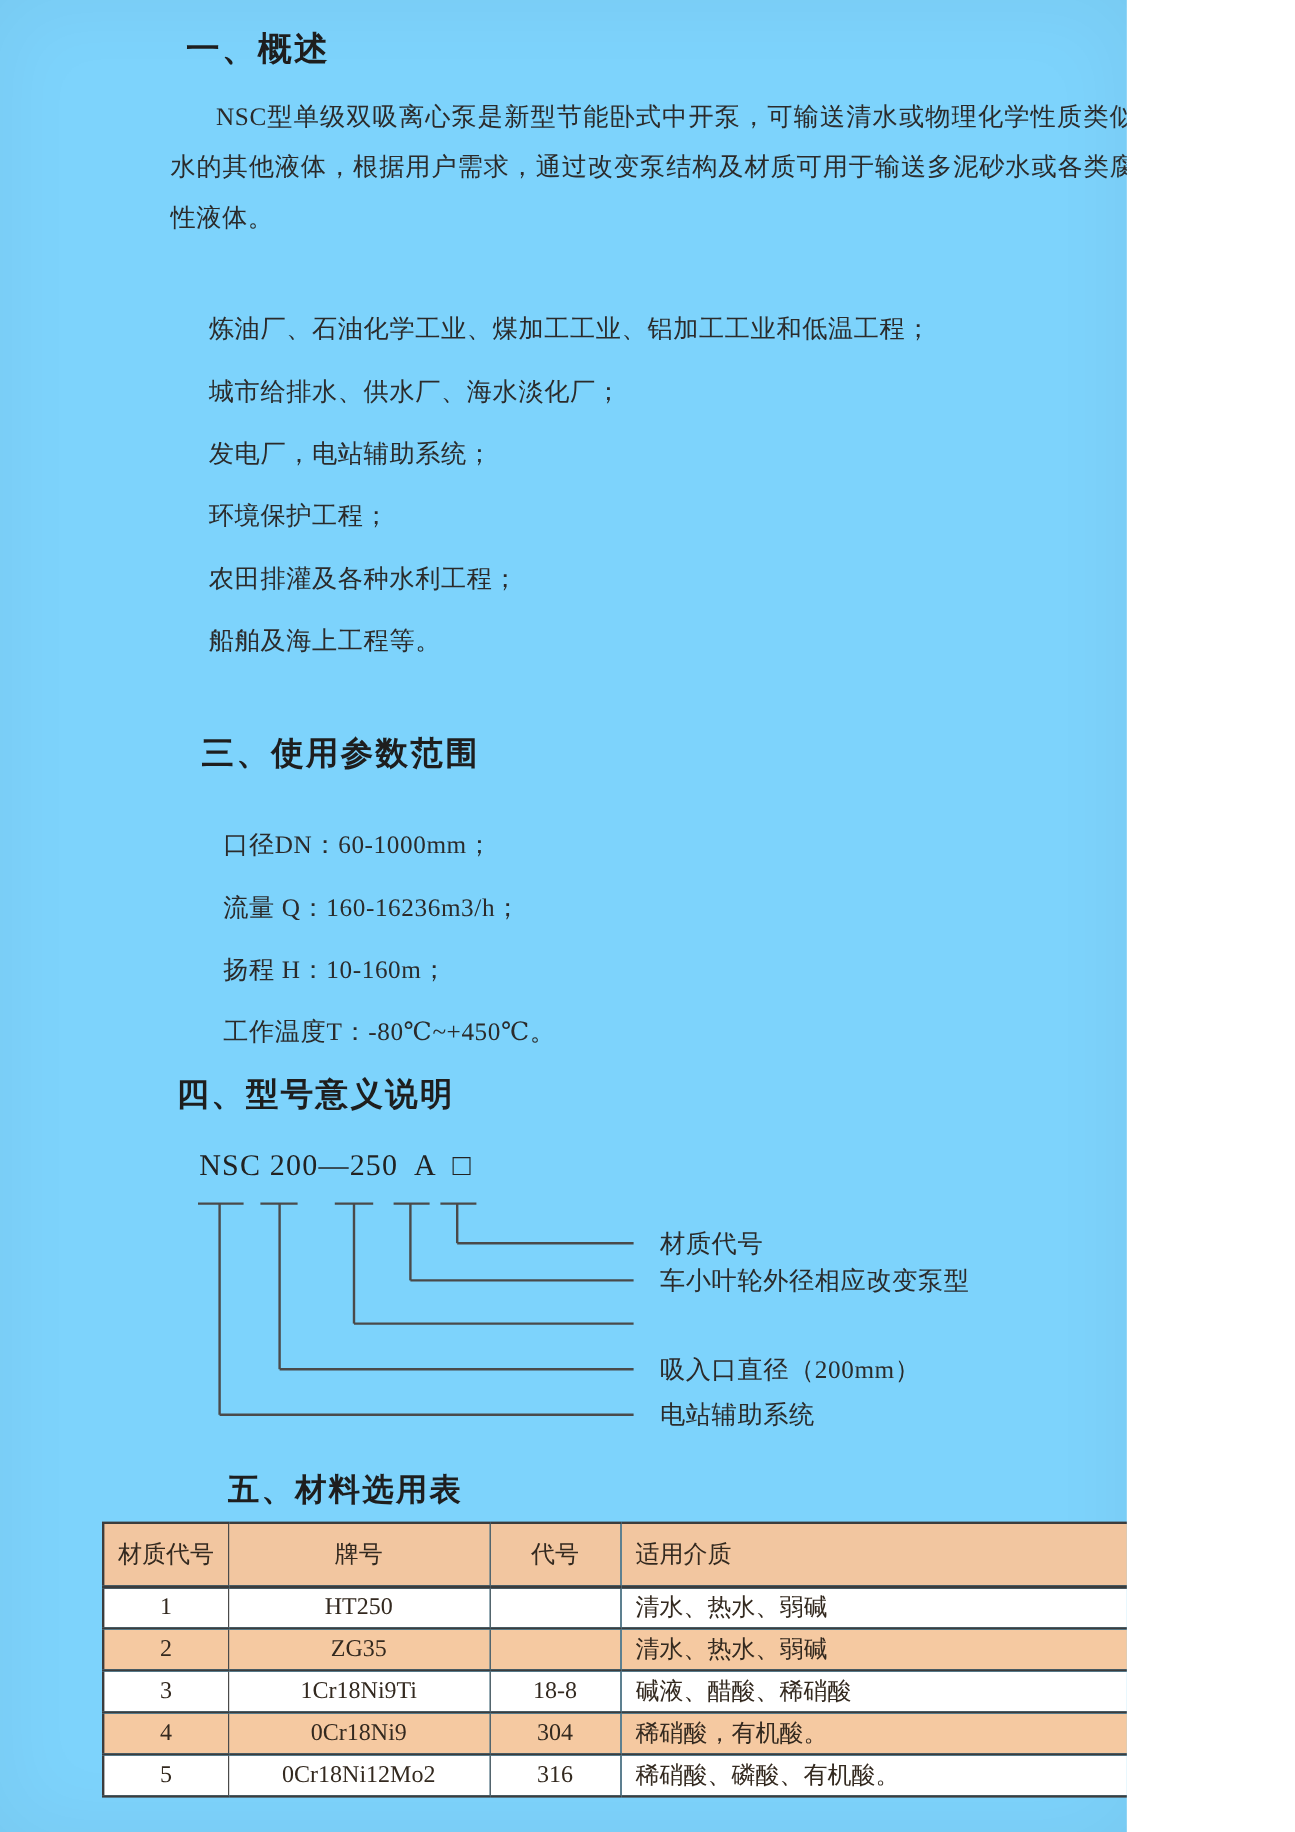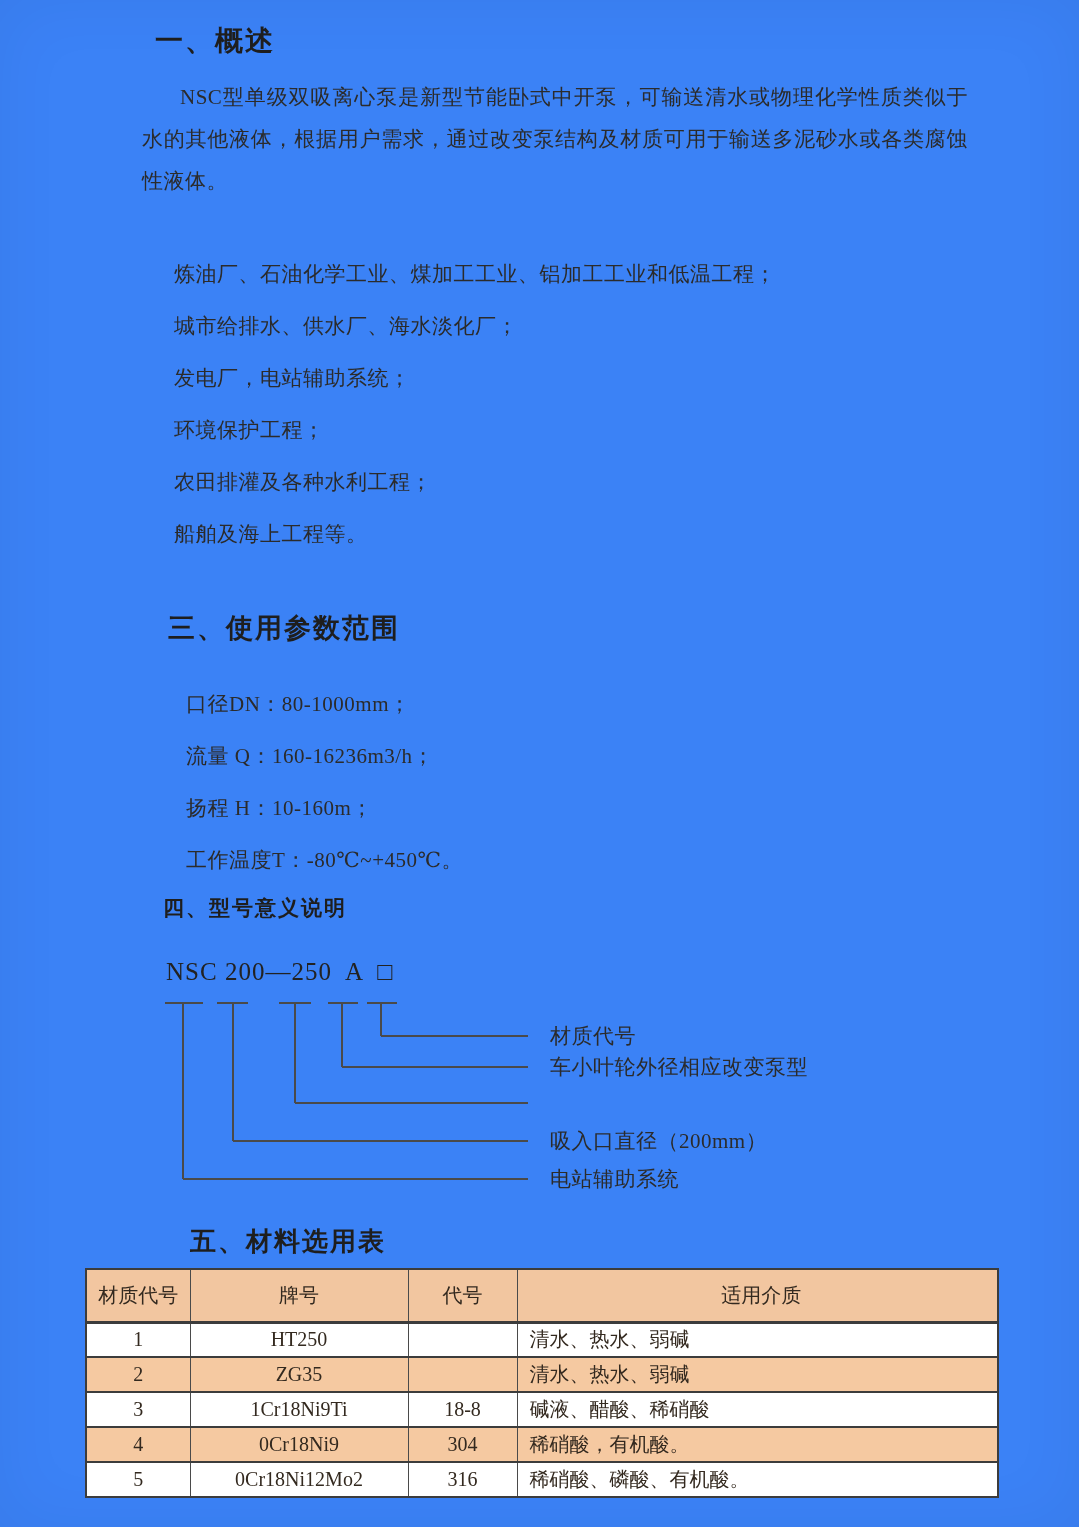--- a/index.html
+++ b/index.html
@@ -1,39 +1,39 @@
 <!DOCTYPE html>
 <html><head>
 <meta charset="utf-8">
 <style>
   * { box-sizing: border-box; }
   html, body { margin: 0; padding: 0; background: #ffffff; }
   .page {
     position: relative;
-    width: 1079px;
+    width: 939px;
     height: 1527px;
-    background: #3b82f6;
+    background: #7dd3fc;
     overflow: hidden;
     font-family: "Liberation Serif", "DejaVu Serif", serif;
     color: #2b2b2b;
     box-shadow: inset 0 0 70px rgba(0,0,0,0.05);
   }
   .sec-title {
     position: absolute;
     margin: 0;
     font-family: "Liberation Sans", "DejaVu Sans", sans-serif;
     font-weight: 700;
     color: #1e1e1e;
     letter-spacing: 2px;
     white-space: nowrap;
   }
   #sec1-title { left: 155px; top: 22px;  font-size: 28px; }
   #sec2-title { left: 163px; top: 178px; font-size: 28px; }
   #sec3-title { left: 168px; top: 610px; font-size: 27px; }
-  #sec4-title { left: 163px; top: 894px; font-size: 21px; }
+  #sec4-title { left: 147px; top: 894px; font-size: 27px; }
   #sec5-title { left: 168px; top: 1224px; font-size: 26px; margin-left: 22px; }
 
   .overview-para {
     position: absolute;
     left: 142px; top: 76px;
     width: 826px;
     margin: 0;
     font-size: 21px;
     line-height: 42px;
     text-indent: 38px;
@@ -106,21 +106,21 @@
     padding: 0 4px;
     text-align: center;
     font-weight: normal;
     overflow: hidden;
     white-space: nowrap;
   }
   .material-table th { height: 53px; background: #f2c6a0; border-bottom: 3px solid #3c3c3c; }
   .material-table td { height: 35px; background: #ffffff; }
   .material-table tr.alt td { background: #f5c9a1; }
   .material-table th.col-media, .material-table td.col-media { text-align: left; padding-left: 12px; }
-  .material-table th.col-media { text-align: center; }
+  .material-table th.col-media { text-align: left; }
   .material-table { border: 2px solid #3c3c3c; }
 </style>
 </head>
 <body>
 
 <div class="page">
 
   <h2 class="sec-title" id="sec1-title">一、概述</h2>
 
   <p class="overview-para">NSC型单级双吸离心泵是新型节能卧式中开泵，可输送清水或物理化学性质类似于水的其他液体，根据用户需求，通过改变泵结构及材质可用于输送多泥砂水或各类腐蚀性液体。</p>
@@ -131,21 +131,21 @@
     <li>城市给排水、供水厂、海水淡化厂；</li>
     <li>发电厂，电站辅助系统；</li>
     <li>环境保护工程；</li>
     <li>农田排灌及各种水利工程；</li>
     <li>船舶及海上工程等。</li>
   </ul>
 
   <h2 class="sec-title" id="sec3-title">三、使用参数范围</h2>
 
   <div class="param-list">
-    <div class="param-item">口径DN：80-1000mm；</div>
+    <div class="param-item">口径DN：60-1000mm；</div>
     <div class="param-item">流量 Q：160-16236m3/h；</div>
     <div class="param-item">扬程 H：10-160m；</div>
     <div class="param-item">工作温度T：-80℃~+450℃。</div>
   </div>
 
   <h2 class="sec-title" id="sec4-title">四、型号意义说明</h2>
 
   <div class="model-code">NSC 200—250  A  □</div>
 
   <svg class="model-diagram" viewBox="0 0 395 195" width="395" height="195">

